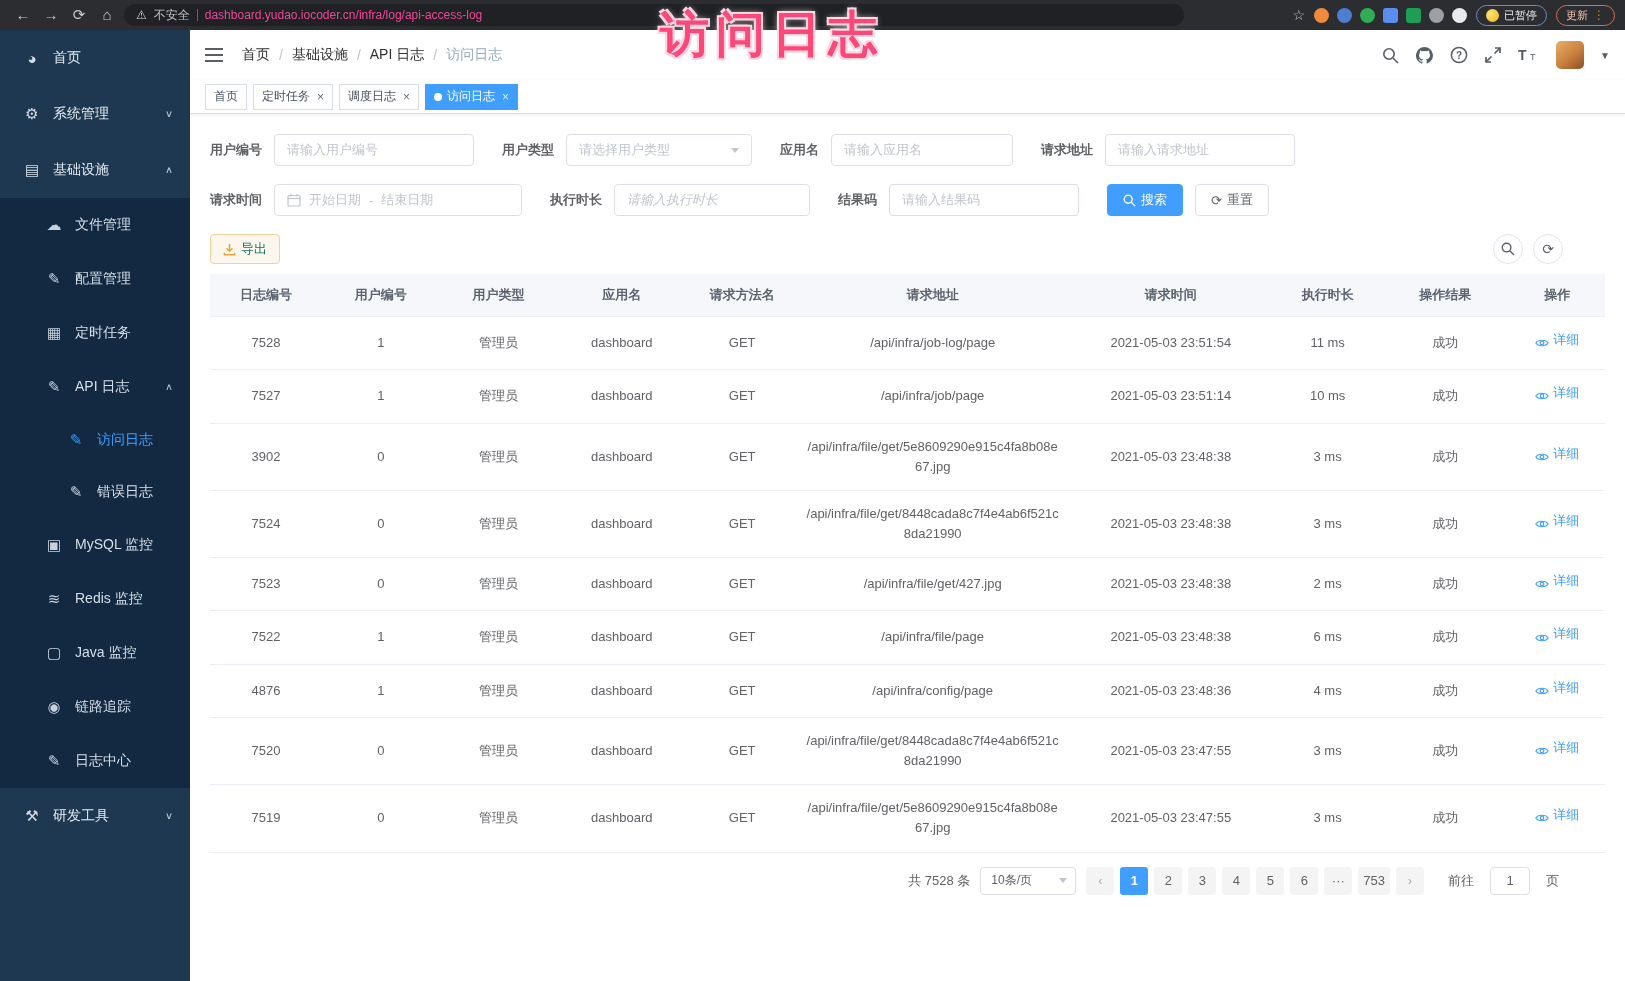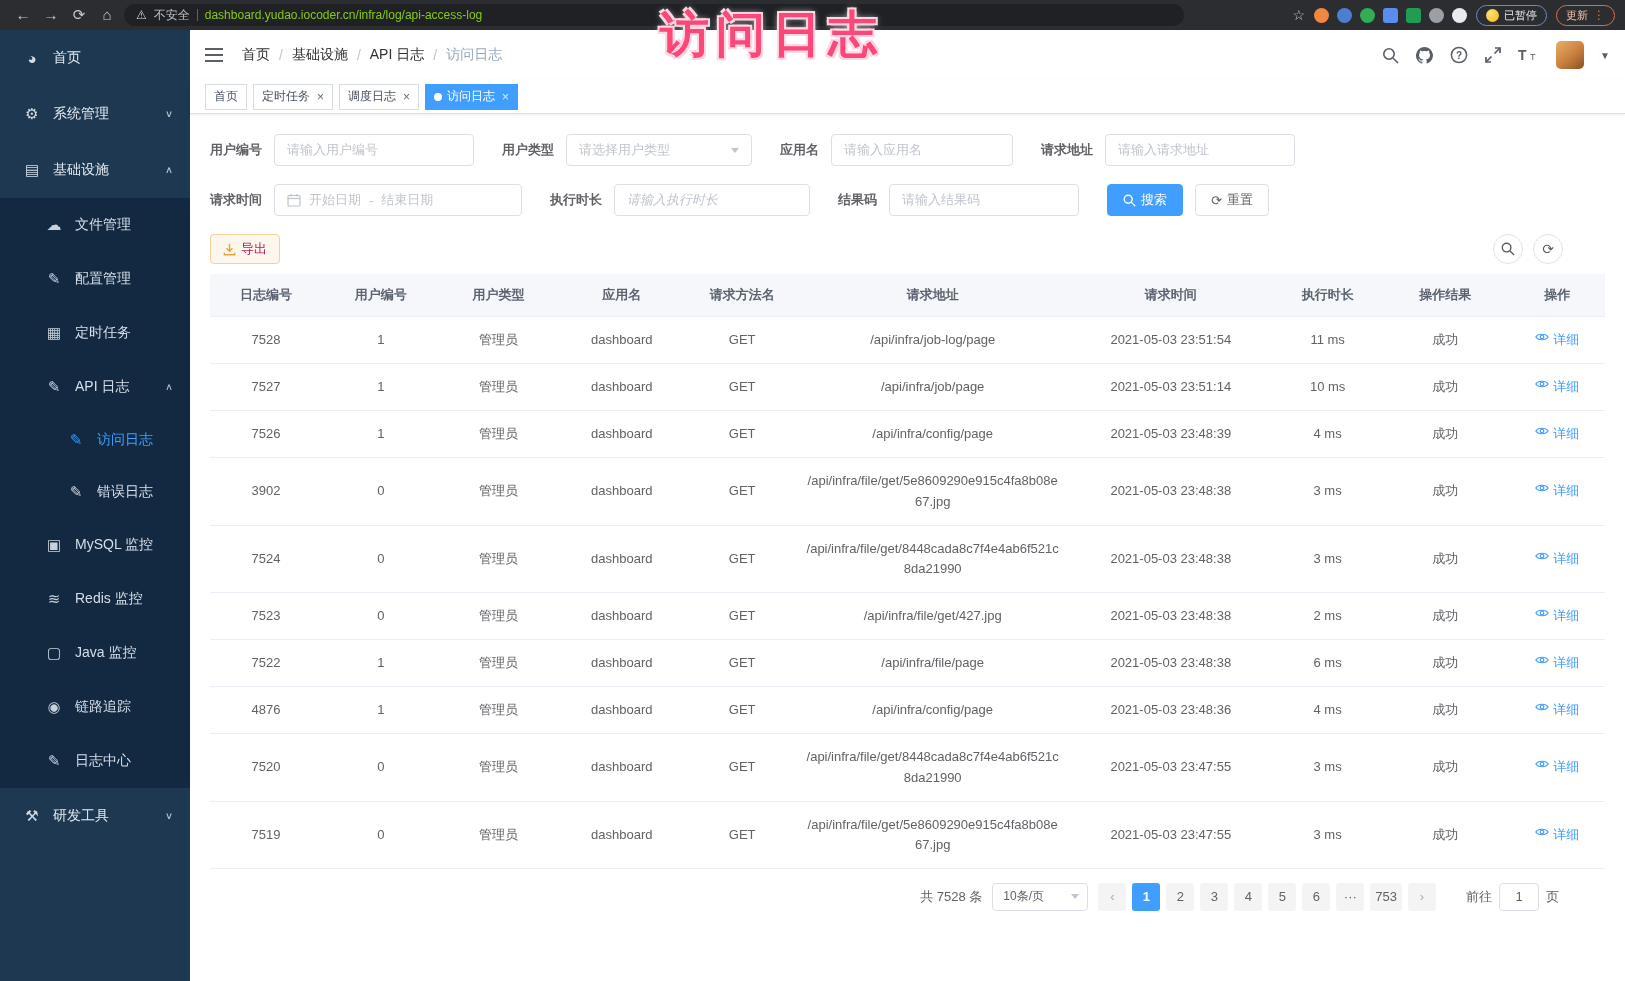--- a/index.html
+++ b/index.html
@@ -9,21 +9,21 @@
     font-family:"Liberation Sans","DejaVu Sans",sans-serif;
     background:#fff; color:#606266;
   }
   
   .browser-bar { height:30px; background:#2b2d31; display:flex; align-items:center; padding:0 10px; gap:4px; }
   .bnav { display:flex; gap:2px; }
   .bnav span { width:26px; height:24px; line-height:24px; text-align:center; color:#c6cacd; font-size:15px; cursor:pointer; }
   .omnibox { flex:1; max-width:1060px; height:22px; background:#202124; border-radius:11px; display:flex; align-items:center; padding:0 12px; gap:7px; font-size:12px; color:#bdc1c6; cursor:text; }
   .omnibox .warn { color:#dadce0; font-size:12px; }
   .omnibox .osep { width:1px; height:12px; background:#5f6368; }
-  .omnibox .url { color:#84cc16; white-space:nowrap; overflow:hidden; }
+  .omnibox .url { color:#ec4899; white-space:nowrap; overflow:hidden; }
   .browser-right { margin-left:auto; display:flex; align-items:center; gap:9px; }
   .star { color:#c6cacd; font-size:14px; cursor:pointer; }
   .ext { width:15px; height:15px; display:inline-block; cursor:pointer; }
   .ext.circle { border-radius:50%; }
   .ext.square { border-radius:3px; }
   .pill { height:21px; border-radius:11px; display:flex; align-items:center; gap:5px; padding:0 9px; font-size:11px; cursor:pointer; white-space:nowrap; }
   .pill.paused { border:1px solid #6b8cc4; color:#e8eaed; }
   .pill.paused .face { width:13px; height:13px; border-radius:50%; background:radial-gradient(circle at 35% 35%, #ffe27a, #f5b50b); display:inline-block; }
   .pill.update { border:1px solid #e06a50; color:#f6c6ad; }
   .pill.update .kebab { color:#e8710a; font-size:12px; }
@@ -66,42 +66,42 @@
   .frow { display:flex; align-items:center; margin-bottom:18px; }
   .fitem { display:flex; align-items:center; margin-right:28px; }
   .flabel { font-size:13px; font-weight:700; color:#606266; margin-right:12px; white-space:nowrap; }
   .finput { height:32px; border:1px solid #dcdfe6; border-radius:4px; background:#fff; display:flex;
     align-items:center; padding:0 12px; font-size:13px; color:#c0c4cc; gap:8px; cursor:text; }
   .sel-caret { margin-left:auto; width:0; height:0; border-left:4px solid transparent; border-right:4px solid transparent; border-top:5px solid #c0c4cc; }
   .drange .dsep { color:#c0c4cc; }
   .btn { height:32px; border-radius:4px; font-size:13px; padding:0 15px; display:inline-flex; align-items:center; gap:5px; cursor:pointer; border:1px solid transparent; }
   .btn-primary { background:#409eff; border-color:#409eff; color:#fff; }
   .btn-plain { background:#fff; border-color:#dcdfe6; color:#606266; }
-  .btn-export { height:30px; background:#fdf6ec; border:1px solid #f3d19e; color:#be185d; border-radius:4px;
+  .btn-export { height:30px; background:#fdf6ec; border:1px solid #f3d19e; color:#0f766e; border-radius:4px;
     font-size:13px; padding:0 12px; display:inline-flex; align-items:center; gap:5px; cursor:pointer; }
   .toolbar-row { display:flex; align-items:center; margin-bottom:10px; }
   .right-circles { margin-left:auto; display:flex; gap:10px; padding-right:42px; }
   .circle-btn { width:30px; height:30px; border-radius:50%; border:1px solid #dfe4ed; background:#fff;
     display:flex; align-items:center; justify-content:center; color:#5a5e66; cursor:pointer; font-size:14px; }
   
   table { width:100%; border-collapse:collapse; table-layout:fixed; font-size:13px; color:#606266; }
   thead th { background:#f5f7fa; font-weight:700; color:#5c6370; padding:12px 6px; text-align:center;
     border-bottom:1px solid #ebeef5; white-space:nowrap; overflow:hidden; }
   tbody td { padding:13px 6px; text-align:center; border-bottom:1px solid #ebeef5; word-break:break-all; line-height:1.55; }
-  .detail-link { color:#409eff; cursor:pointer; display:inline-flex; align-items:flex-start; gap:4px; white-space:nowrap; }
+  .detail-link { color:#409eff; cursor:pointer; display:inline-flex; align-items:flex-end; gap:4px; white-space:nowrap; }
   
   .pagination { display:flex; align-items:center; justify-content:flex-end; padding:14px 46px 0 0; font-size:13px; color:#606266; gap:10px; }
   .psel { height:28px; border:1px solid #dcdfe6; border-radius:4px; display:flex; align-items:center; gap:14px;
     padding:0 8px 0 10px; font-size:12px; color:#606266; cursor:pointer; min-width:96px; }
   .pager { display:flex; align-items:center; gap:6px; }
   .page-btn { min-width:28px; height:28px; padding:0 5px; background:#f4f4f5; border-radius:3px; display:flex;
     align-items:center; justify-content:center; font-size:13px; color:#606266; cursor:pointer; }
   .page-btn.active { background:#409eff; color:#fff; font-weight:700; }
   .page-btn.arrow { color:#a8abb2; }
-  .goto { display:flex; align-items:center; gap:7px; margin-left:20px; }
+  .goto { display:flex; align-items:center; gap:16px; margin-left:14px; }
   .goto-input { width:40px; height:28px; border:1px solid #dcdfe6; border-radius:4px; display:flex;
     align-items:center; justify-content:center; color:#606266; cursor:text; }
   
   .annotation { position:absolute; left:660px; top:2px; z-index:60; font-size:49px; font-weight:700;
     letter-spacing:7px; color:#fb4878; pointer-events:none;
     text-shadow:-2px -2px 0 #ffd6e2, 2px -2px 0 #ffd6e2, -2px 2px 0 #ffd6e2, 2px 2px 0 #ffd6e2, 0 0 7px #ffffff; }
   svg { display:block; }
 </style>
 </head>
 <body>
@@ -434,35 +434,20 @@
               <td>/api/infra/job/page</td>
               <td>2021-05-03 23:51:14</td>
               <td>10 ms</td>
               <td>成功</td>
               <td><span class="detail-link"><svg width="14" height="14" viewBox="0 0 16 16">
                     <path d="M1 8 C3.5 3.8 12.5 3.8 15 8 C12.5 12.2 3.5 12.2 1 8 Z" fill="none" stroke="#409eff" stroke-width="1.4"></path>
                     <circle cx="8" cy="8" r="2" fill="none" stroke="#409eff" stroke-width="1.4"></circle>
                   </svg>详细</span></td>
             </tr>
             <tr>
-              <td>7526</td>
-              <td>1</td>
-              <td>管理员</td>
-              <td>dashboard</td>
-              <td>GET</td>
-              <td>/api/infra/config/page</td>
-              <td>2021-05-03 23:48:39</td>
-              <td>4 ms</td>
-              <td>成功</td>
-              <td><span class="detail-link"><svg width="14" height="14" viewBox="0 0 16 16">
-                    <path d="M1 8 C3.5 3.8 12.5 3.8 15 8 C12.5 12.2 3.5 12.2 1 8 Z" fill="none" stroke="#409eff" stroke-width="1.4"></path>
-                    <circle cx="8" cy="8" r="2" fill="none" stroke="#409eff" stroke-width="1.4"></circle>
-                  </svg>详细</span></td>
-            </tr>
-            <tr>
               <td>3902</td>
               <td>0</td>
               <td>管理员</td>
               <td>dashboard</td>
               <td>GET</td>
               <td>/api/infra/file/get/5e8609290e915c4fa8b08e67.jpg</td>
               <td>2021-05-03 23:48:38</td>
               <td>3 ms</td>
               <td>成功</td>
               <td><span class="detail-link"><svg width="14" height="14" viewBox="0 0 16 16">

